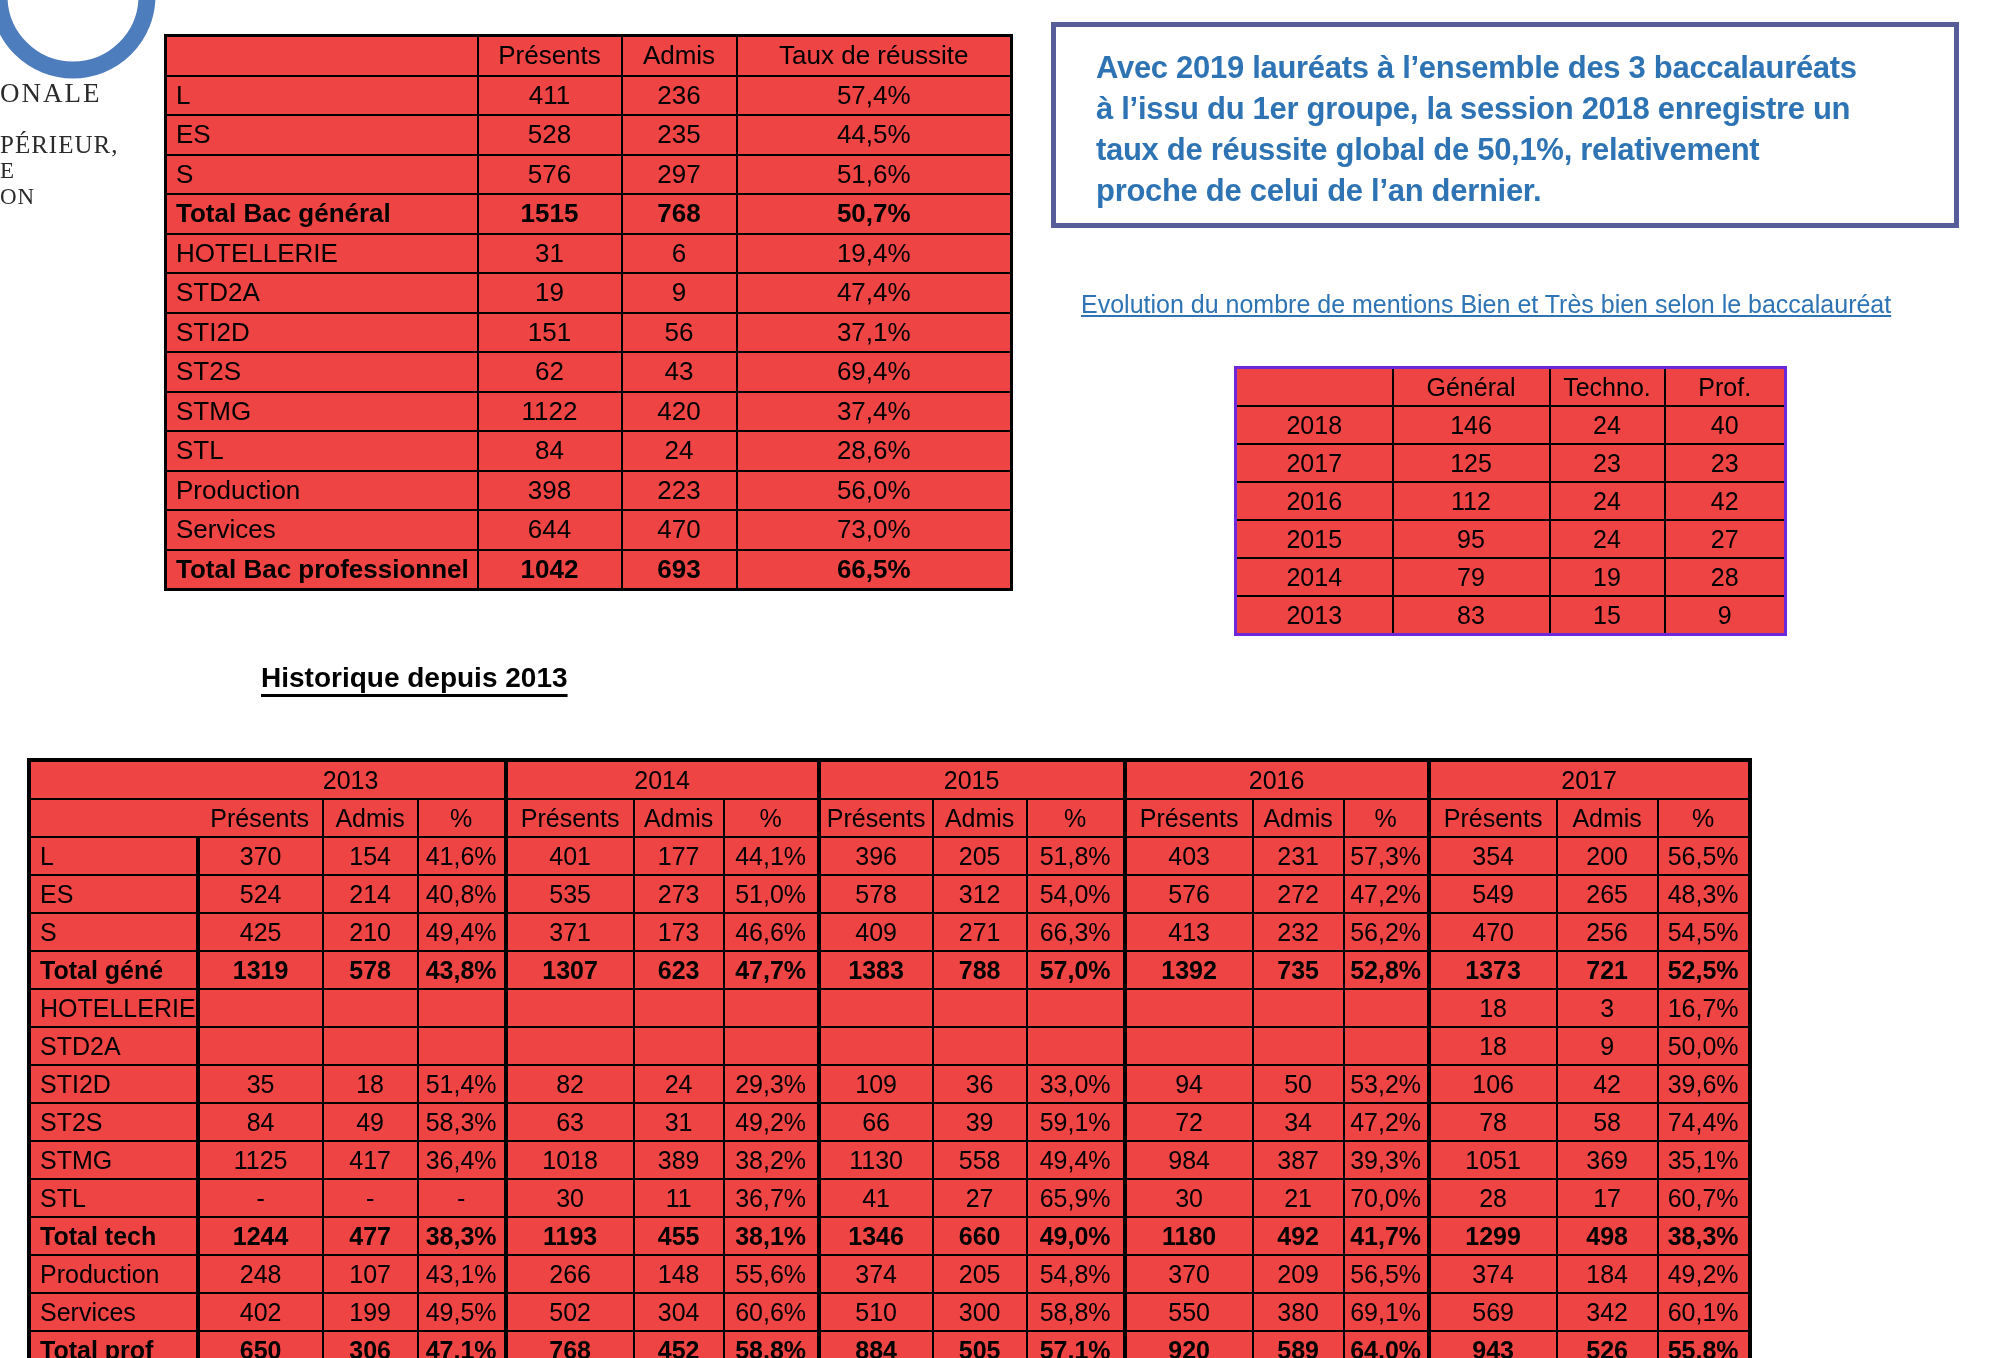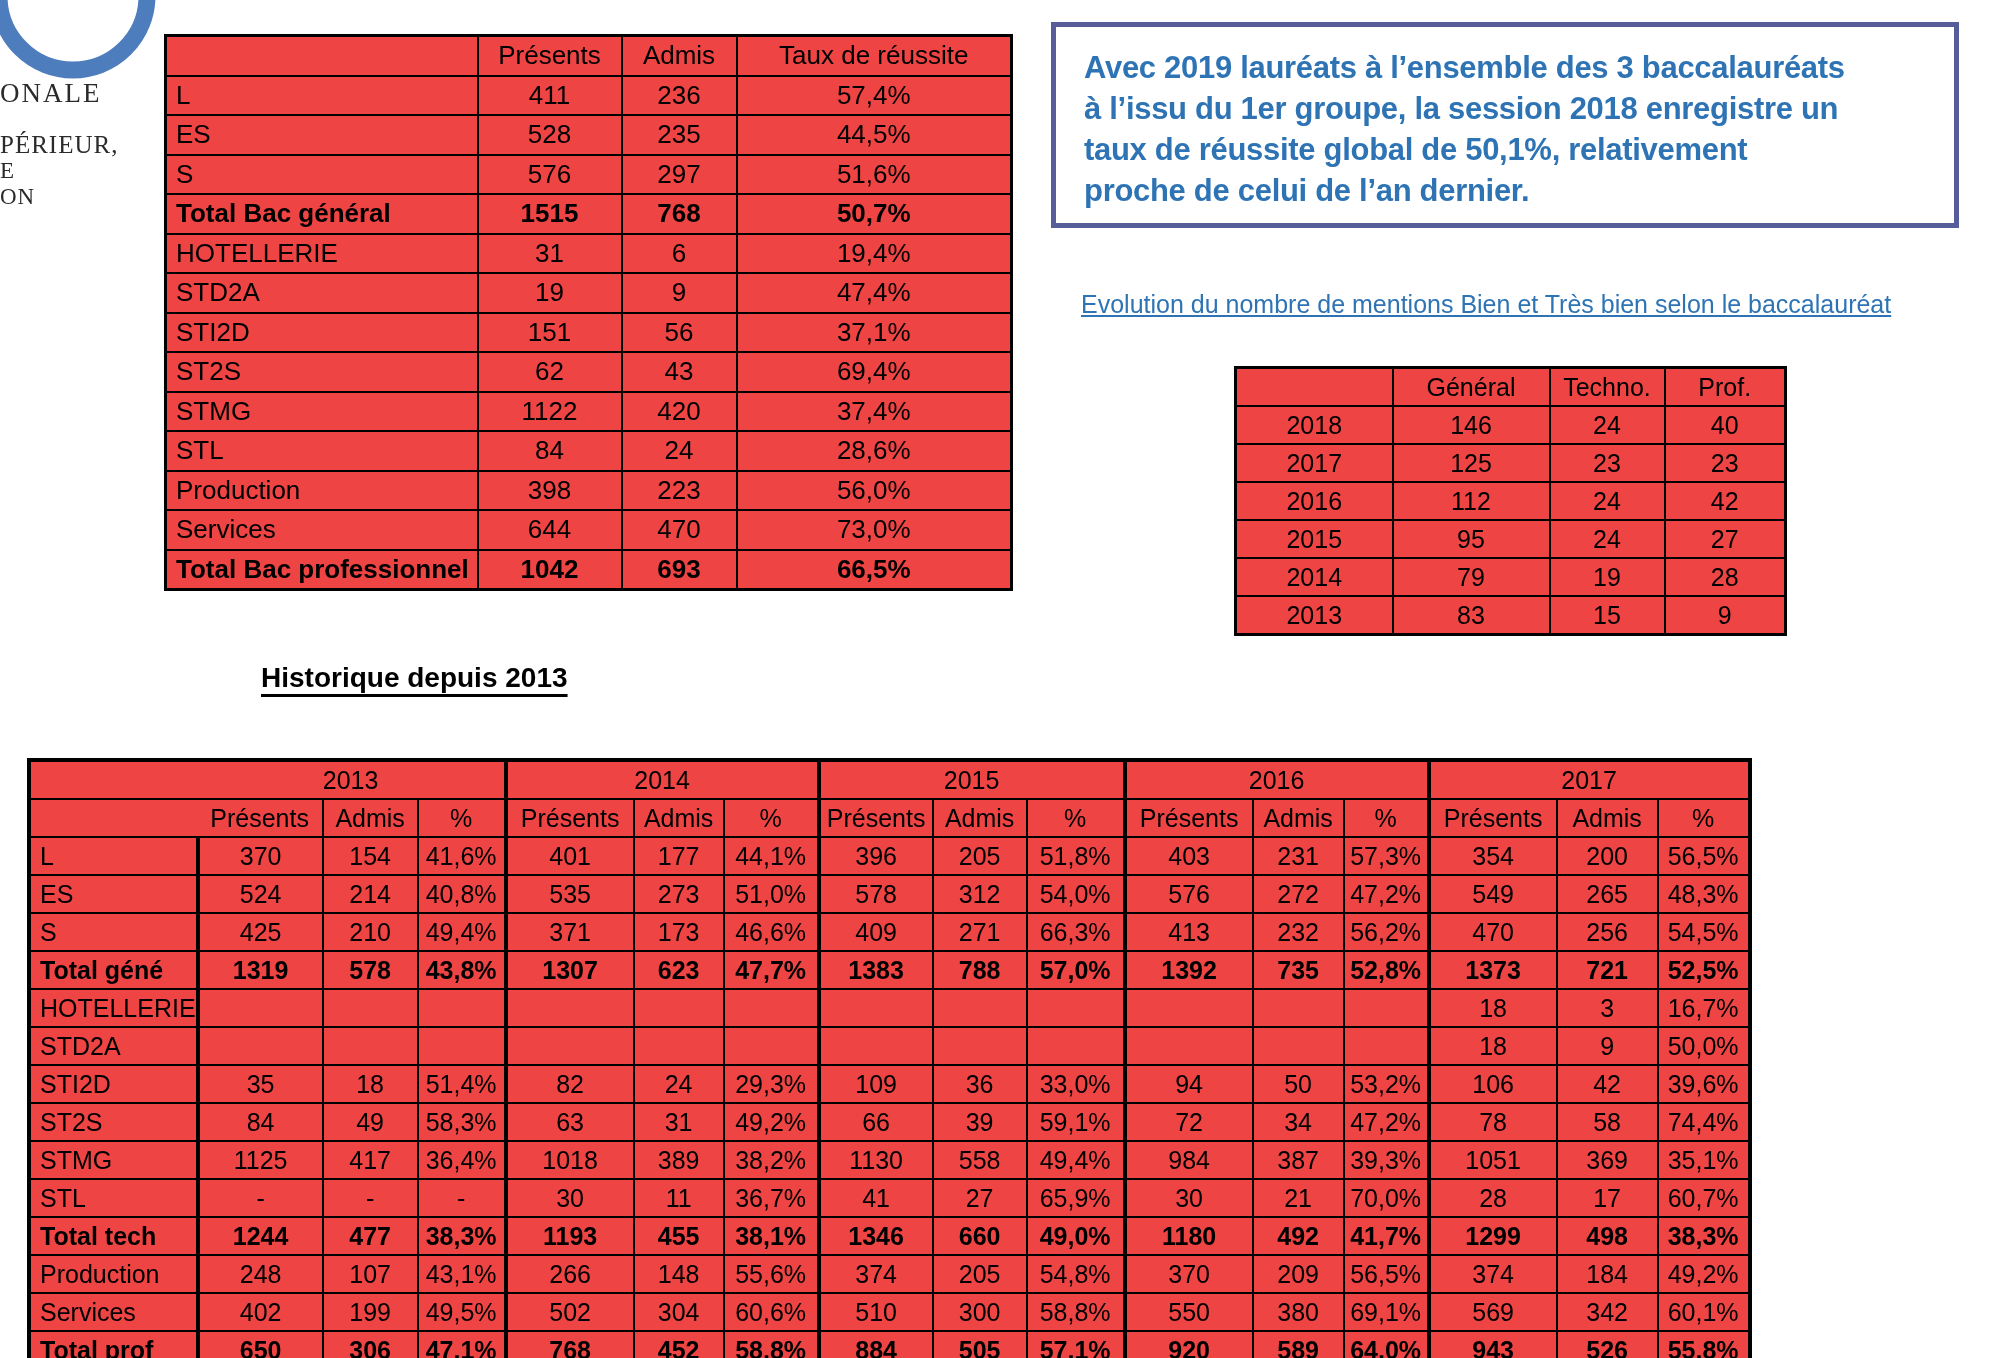--- a/index.html
+++ b/index.html
@@ -22,27 +22,27 @@
   table.doc-table td.lbl{text-align:left;padding-left:9px;}
   table.doc-table tr.b td{font-weight:bold;}
 
   
   #summary-table{left:164px;top:22px;border:3px solid #000;}
   #summary-table td{height:37.5px;font-size:26px;line-height:37px;}
 
   
   #callout{position:absolute;left:1051px;top:22px;width:908px;height:206px;box-sizing:border-box;
            border:5px solid #575D99;background:#fff;}
-  #callout-text{margin:0;padding:20px 14px 0 28px;font-size:31px;font-weight:bold;
+  #callout-text{margin:0;padding:20px 14px 0 40px;font-size:31px;font-weight:bold;
                 line-height:41px;letter-spacing:-0.3px;color:#2E74B5;white-space:pre-line;}
 
   
   #mentions-link{position:absolute;left:1081px;top:290px;font-size:25px;color:#2E74B5;
                  text-decoration:underline;cursor:pointer;white-space:nowrap;}
-  #mentions-table{left:1234px;top:354px;border:3px solid #000000;}
+  #mentions-table{left:1234px;top:354px;border:3px solid #6d28d9;}
   #mentions-table td{height:36px;font-size:25px;line-height:36px;}
 
   
   #history-title{position:absolute;left:261px;top:662px;margin:0;font-size:28px;font-weight:bold;
                  color:#000;text-decoration:underline;text-decoration-thickness:3px;
                  text-underline-offset:7px;white-space:nowrap;}
 
   
   #history-table{left:27px;top:746px;border:4px solid #000;}
   #history-table td{height:36px;font-size:25px;line-height:36px;}

